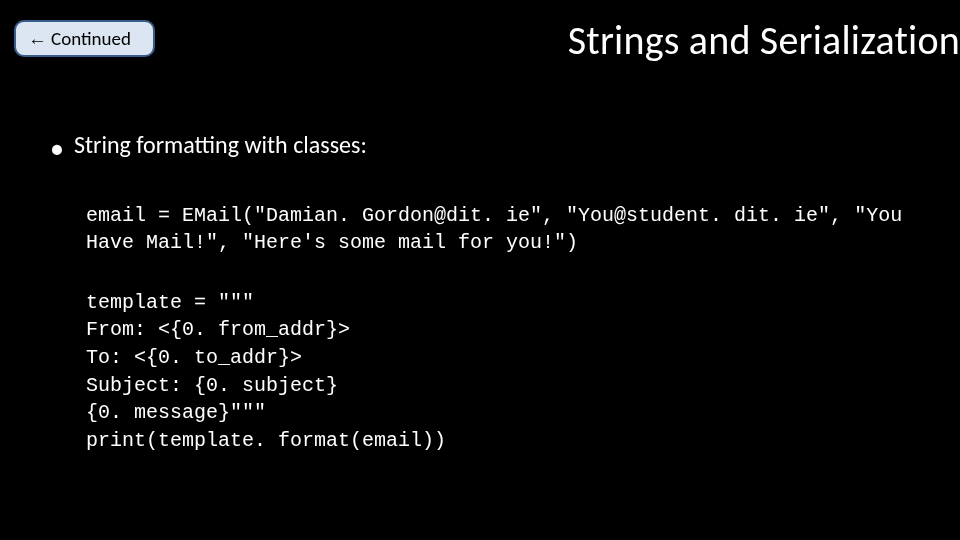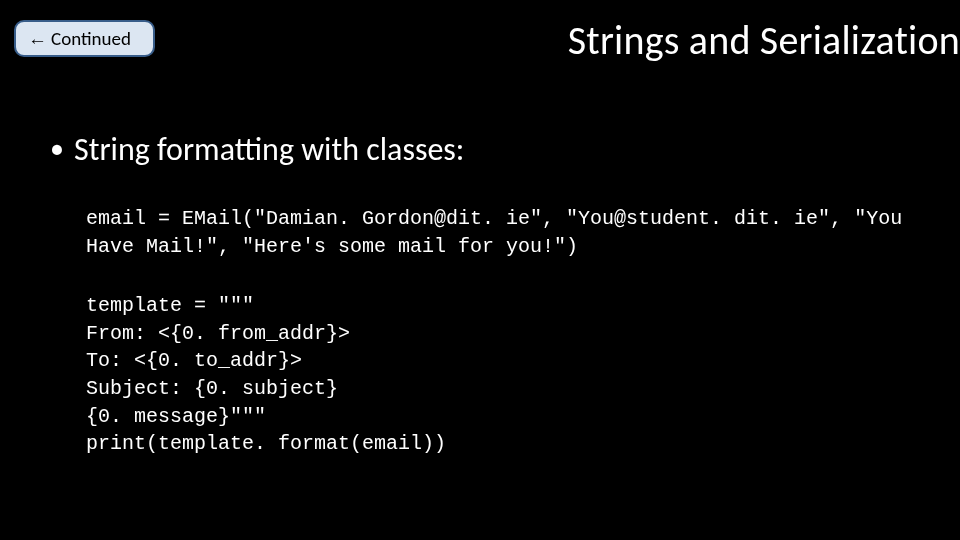--- a/index.html
+++ b/index.html
@@ -51,21 +51,21 @@
     gap: 10px;
     margin-bottom: 36px;
   }
   .bullet-dot {
     font-size: 28px;
     line-height: 1.2;
     color: #fff;
     margin-top: 2px;
   }
   .bullet-text {
-    font-size: 32px;
+    font-size: 24px;
     color: #fff;
   }
   .code {
     font-family: "Courier New", Courier, monospace;
     font-size: 20px;
     color: #fff;
     white-space: pre-wrap;
     line-height: 1.38;
     margin-left: 36px;
     margin-top: 4px;

